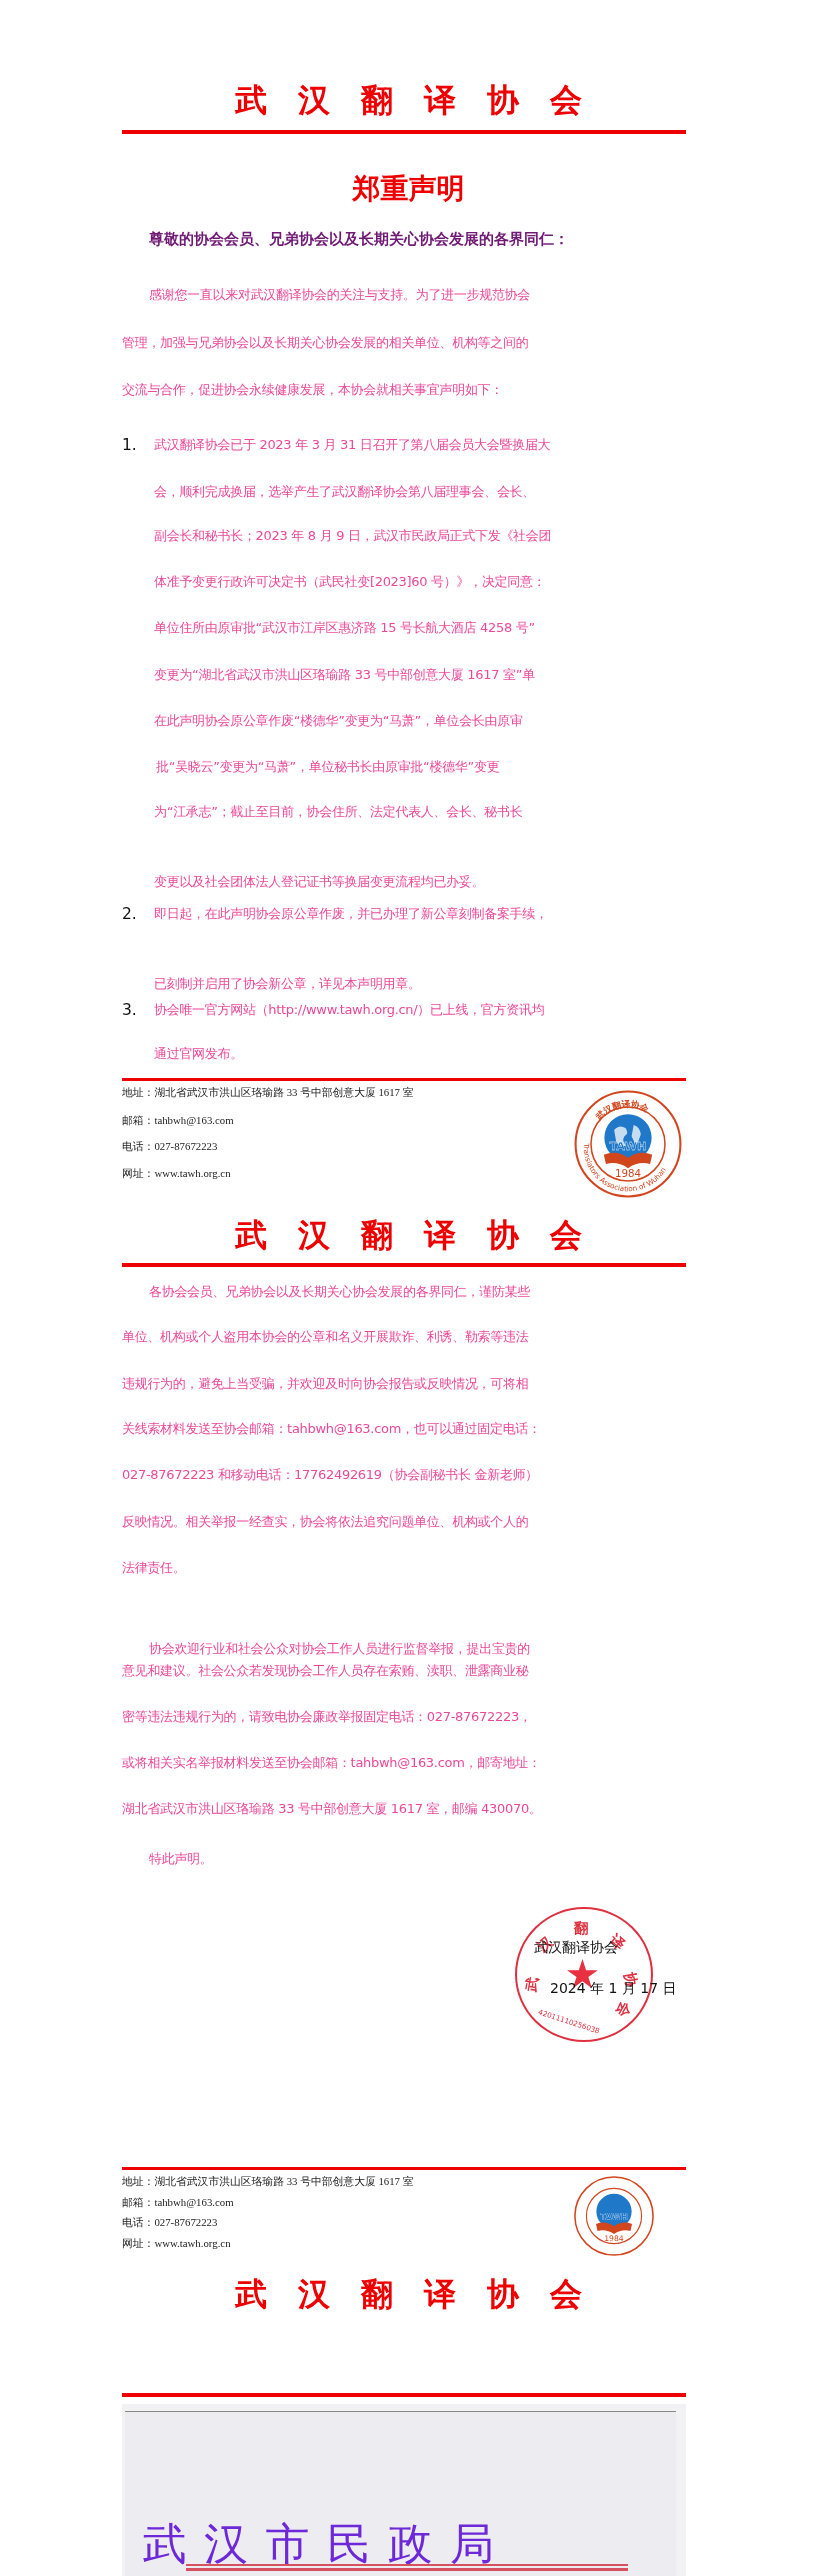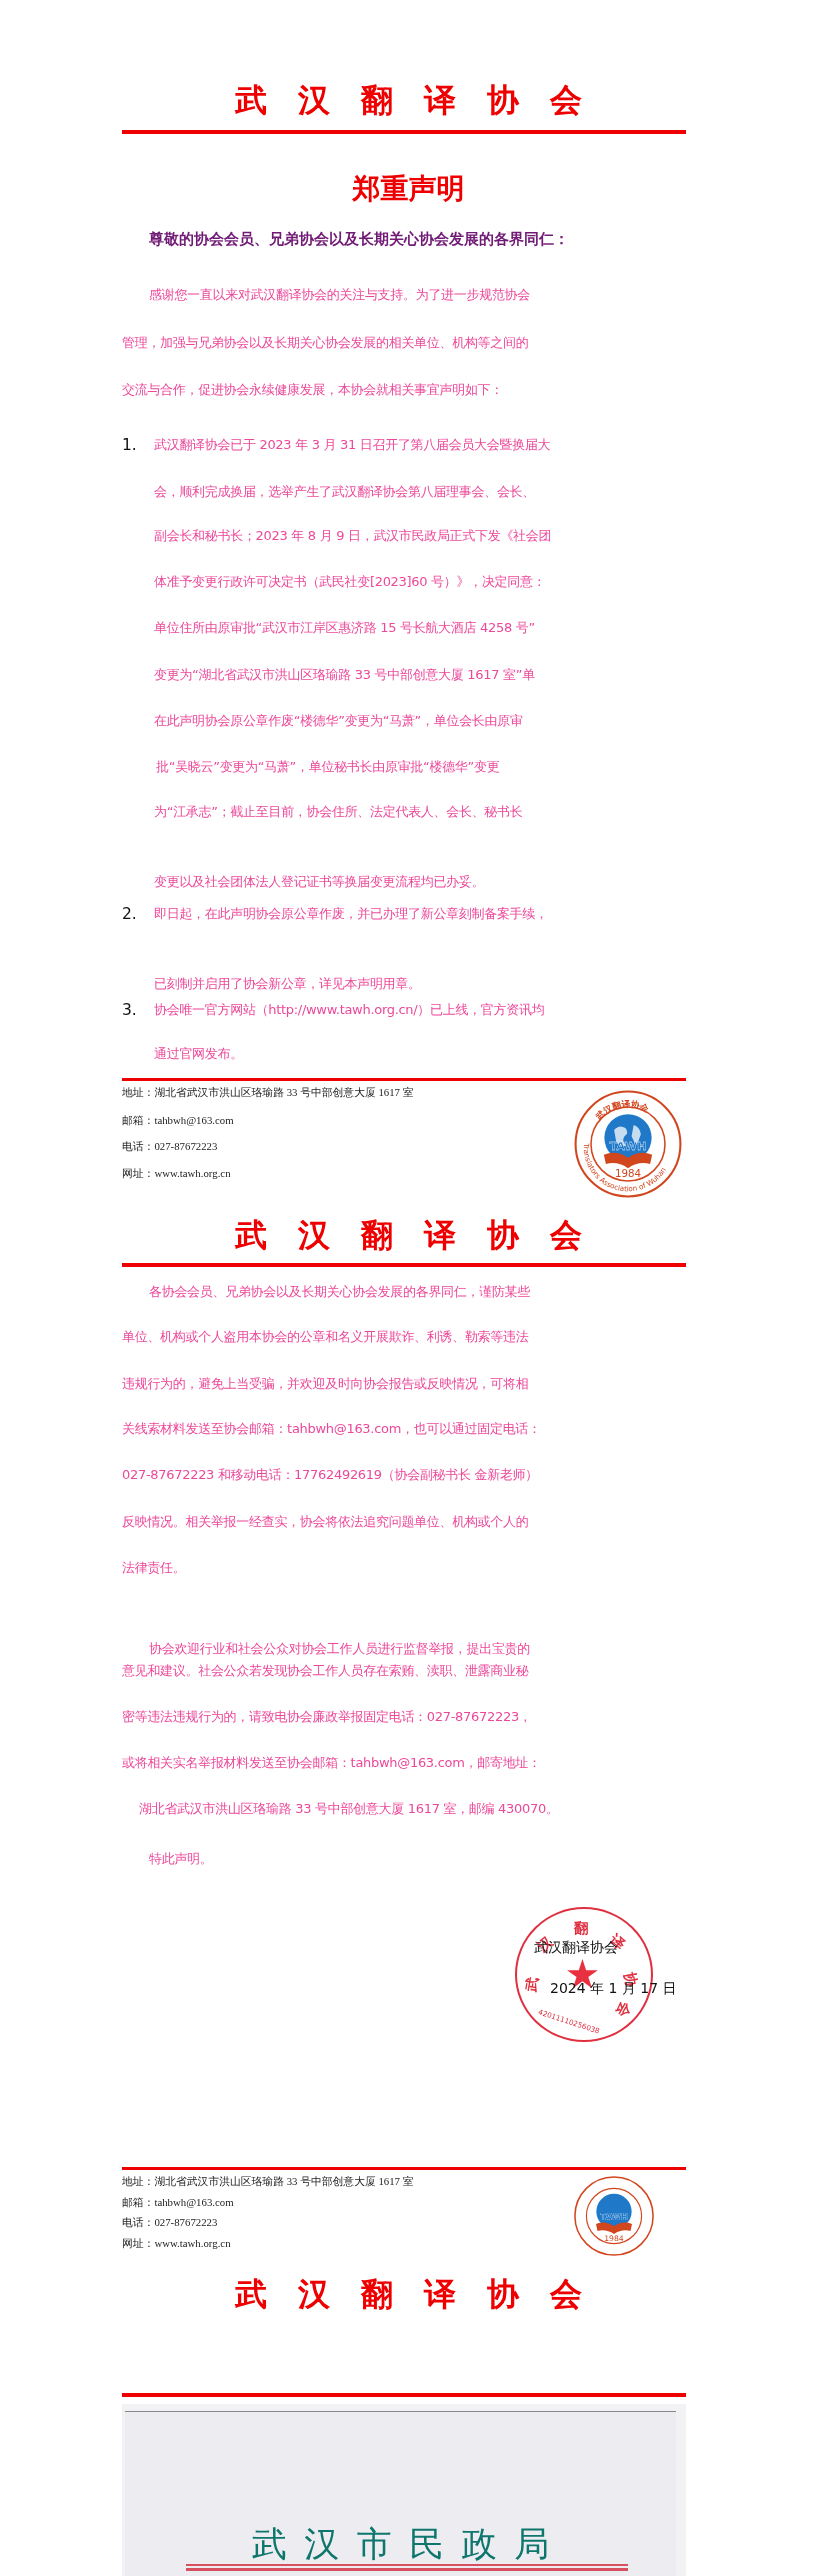--- a/index.html
+++ b/index.html
@@ -25,21 +25,21 @@
   
   .seal { position: absolute; border-radius: 50%; border: 2.1px solid #e03040; }
   .seal-star { position: absolute; color: #e83040; text-align: center; }
   .seal-text { position: absolute; color: #e03040; font-weight: bold; }
 
   .sign-line { position: absolute; font-size: 14px; line-height: 15.5px; color: #111; white-space: nowrap; }
 
   
   .scan { position: absolute; left: 122px; top: 2404px; width: 564px; height: 755px; background: #f2f2f4; }
   .scan-inner { position: absolute; left: 3.1px; top: 7.2px; width: 551px; height: 747px; background: #ededf1; border-top: 0.5px solid #888; }
-  .bureau-title { position: absolute; left: 0; width: 100%; text-align: center; color: #0f766e; font-family: "DejaVu Serif", serif; font-size: 35px; letter-spacing: 17.5px; padding-left: 17.5px; line-height: 36px; }
+  .bureau-title { position: absolute; left: 0; width: 100%; text-align: left; color: #6d28d9; font-family: "DejaVu Serif", serif; font-size: 44px; letter-spacing: 17.5px; padding-left: 17.5px; line-height: 36px; }
   .double-rule { position: absolute; left: 61px; width: 442px; }
   .double-rule .r1 { height: 2.1px; background: #d65060; }
   .double-rule .gap { height: 1.5px; }
   .double-rule .r2 { height: 3.1px; background: #d65060; }
 </style>
 </head>
 <body>
 
 <div>
   <div class="lh-title" style="top:82px;">武汉翻译协会</div>
@@ -117,21 +117,21 @@
     <div class="para-line" style="left:122px; top:1466px;">027-87672223 和移动电话：17762492619（协会副秘书长 金新老师）</div>
     <div class="para-line" style="left:122px; top:1513px;">反映情况。相关举报一经查实，协会将依法追究问题单位、机构或个人的</div>
     <div class="para-line" style="left:122px; top:1559px;">法律责任。</div>
   </div>
 
   <div>
     <div class="para-line" style="left:149px; top:1616px;margin-top:24px;">协会欢迎行业和社会公众对协会工作人员进行监督举报，提出宝贵的</div>
     <div class="para-line" style="left:122px; top:1662px;">意见和建议。社会公众若发现协会工作人员存在索贿、渎职、泄露商业秘</div>
     <div class="para-line" style="left:122px; top:1708px;">密等违法违规行为的，请致电协会廉政举报固定电话：027-87672223，</div>
     <div class="para-line" style="left:122px; top:1754px;">或将相关实名举报材料发送至协会邮箱：tahbwh@163.com，邮寄地址：</div>
-    <div class="para-line" style="left:122px; top:1800px;margin-left:17px;">湖北省武汉市洪山区珞瑜路 33 号中部创意大厦 1617 室，邮编 430070。</div>
+    <div class="para-line" style="left:122px; top:1800px;">湖北省武汉市洪山区珞瑜路 33 号中部创意大厦 1617 室，邮编 430070。</div>
   </div>
 
   <div class="para-line" style="left:149px; top:1850px;">特此声明。</div>
 
   <div class="seal" style="left:515px; top:1907px; width:138px; height:135px;">
     <div class="seal-text" style="left:57px; top:10.3px; font-size:14.4px;">翻</div>
     <div class="seal-text" style="left:20.6px; top:26px; font-size:14.4px; transform:rotate(-40deg);">汉</div>
     <div class="seal-text" style="left:93px; top:24px; font-size:14.4px; transform:rotate(40deg);">译</div>
     <div class="seal-text" style="left:8.2px; top:66px; font-size:14.4px; transform:rotate(-80deg);">武</div>
     <div class="seal-text" style="left:106px; top:61px; font-size:14.4px; transform:rotate(80deg);">协</div>

